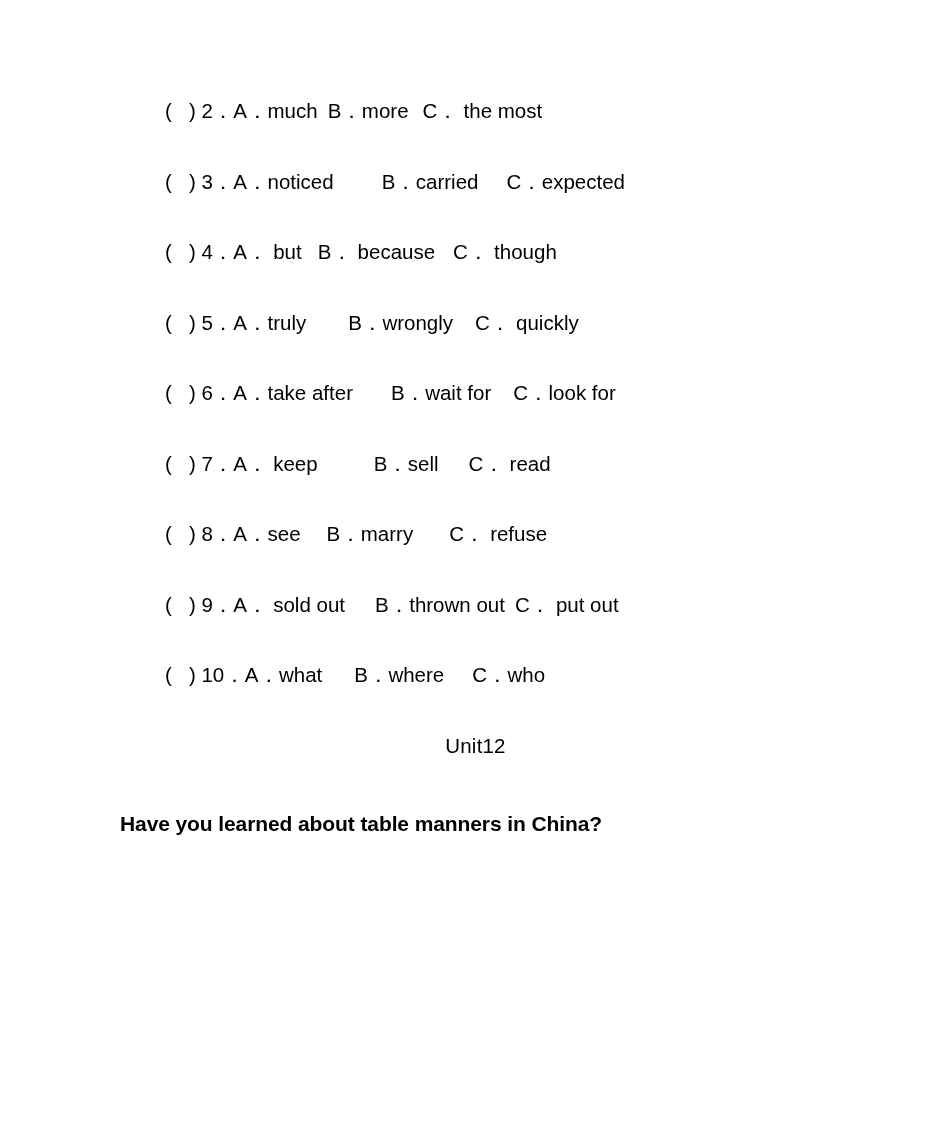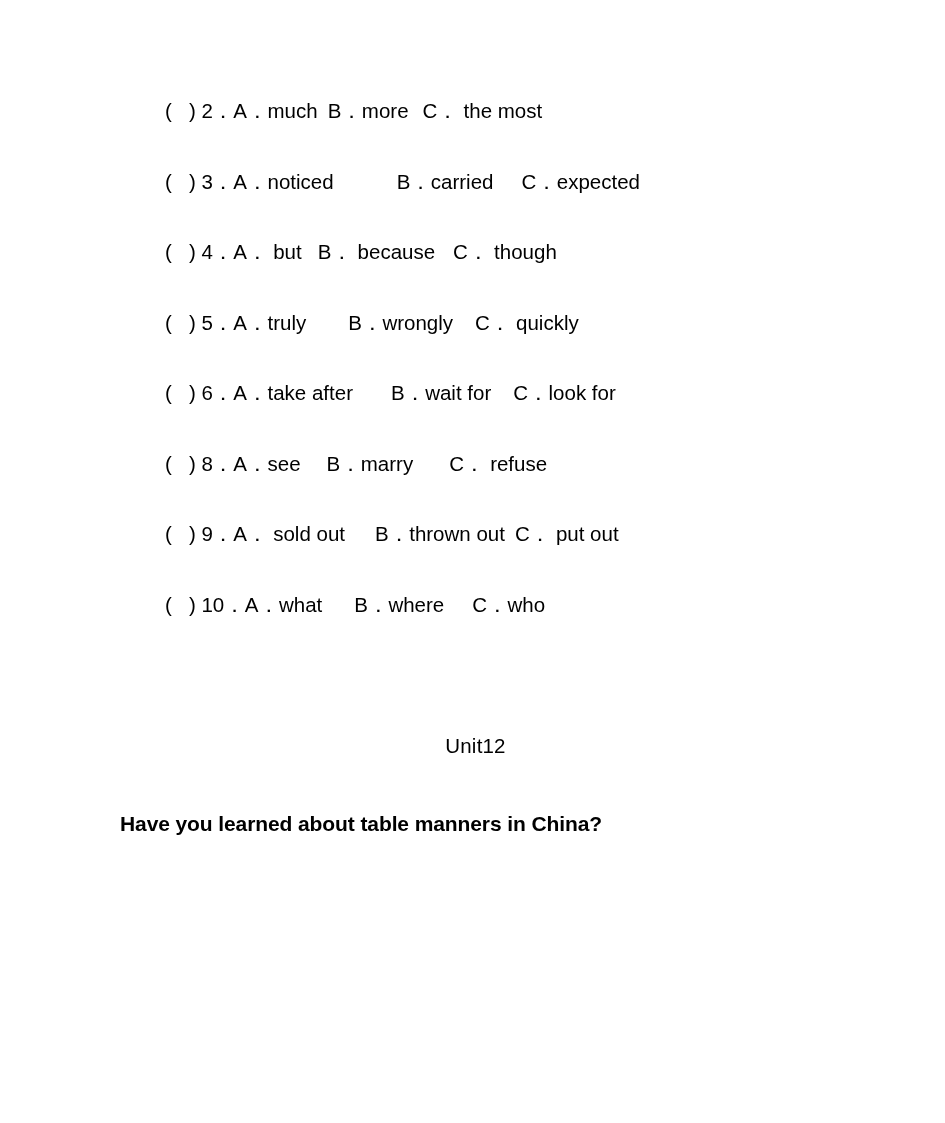--- a/index.html
+++ b/index.html
@@ -92,24 +92,25 @@
     white-space: pre;
   }
 </style>
 </head>
 <body>
 
 <div class="page">
 
   <div class="mc-list" id="mc-list">
       <div class="mc-row"><span class="mc-bracket">(   ) </span><span class="mc-num">2．</span><span class="mc-opt">A．much</span><span class="mc-opt" style="margin-left: 10px;">B．more</span><span class="mc-opt" style="margin-left: 14px;">C． the most</span></div>
-      <div class="mc-row"><span class="mc-bracket">(   ) </span><span class="mc-num">3．</span><span class="mc-opt">A．noticed</span><span class="mc-opt" style="margin-left: 63px;">B．carried</span><span class="mc-opt" style="margin-left: 28px;">C．expected</span></div>
+      <div class="mc-row"><span class="mc-bracket">(   ) </span><span class="mc-num">3．</span><span class="mc-opt">A．noticed</span><span class="mc-opt" style="margin-left: 48px;">B．carried</span><span class="mc-opt" style="margin-left: 28px;">C．expected</span></div>
       <div class="mc-row"><span class="mc-bracket">(   ) </span><span class="mc-num">4．</span><span class="mc-opt">A． but</span><span class="mc-opt" style="margin-left: 16px;">B． because</span><span class="mc-opt" style="margin-left: 18px;">C． though</span></div>
       <div class="mc-row"><span class="mc-bracket">(   ) </span><span class="mc-num">5．</span><span class="mc-opt">A．truly</span><span class="mc-opt" style="margin-left: 42px;">B．wrongly</span><span class="mc-opt" style="margin-left: 22px;">C． quickly</span></div>
       <div class="mc-row"><span class="mc-bracket">(   ) </span><span class="mc-num">6．</span><span class="mc-opt">A．take after</span><span class="mc-opt" style="margin-left: 38px;">B．wait for</span><span class="mc-opt" style="margin-left: 22px;">C．look for</span></div>
+      <div class="mc-row"><span class="mc-bracket">(   ) </span><span class="mc-num">7．</span><span class="mc-opt">A． keep</span><span class="mc-opt" style="margin-left: 56px;">B．sell</span><span class="mc-opt" style="margin-left: 30px;">C． read</span></div>
       <div class="mc-row"><span class="mc-bracket">(   ) </span><span class="mc-num">8．</span><span class="mc-opt">A．see</span><span class="mc-opt" style="margin-left: 26px;">B．marry</span><span class="mc-opt" style="margin-left: 36px;">C． refuse</span></div>
       <div class="mc-row"><span class="mc-bracket">(   ) </span><span class="mc-num">9．</span><span class="mc-opt">A． sold out</span><span class="mc-opt" style="margin-left: 30px;">B．thrown out</span><span class="mc-opt" style="margin-left: 10px;">C． put out</span></div>
       <div class="mc-row"><span class="mc-bracket">(   ) </span><span class="mc-num">10．</span><span class="mc-opt">A．what</span><span class="mc-opt" style="margin-left: 32px;">B．where</span><span class="mc-opt" style="margin-left: 28px;">C．who</span></div>
     </div>
 
   <div class="unit-heading">
     <span class="u-inner">Unit12</span>
   </div>
 
   <div class="passage">

